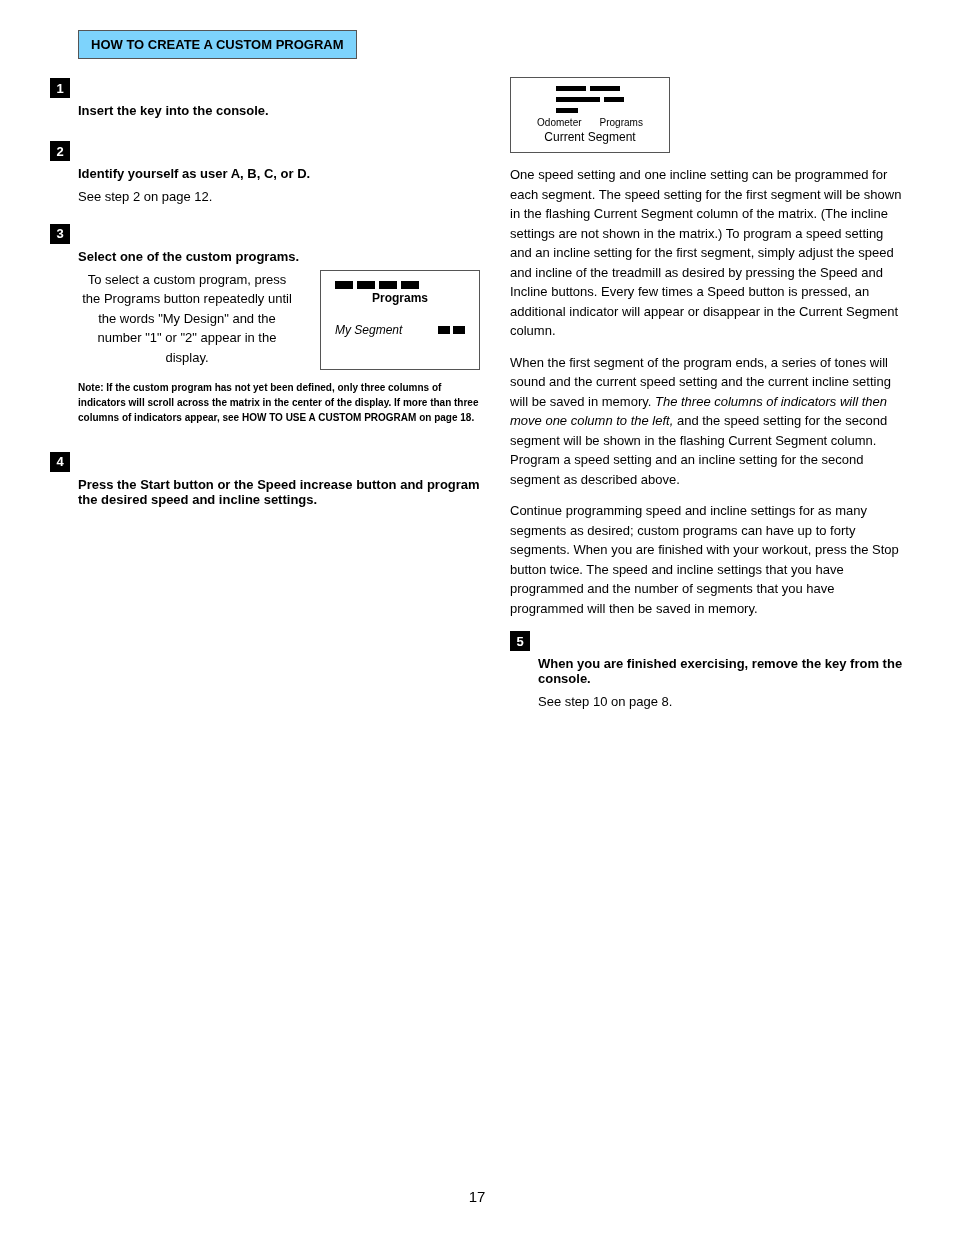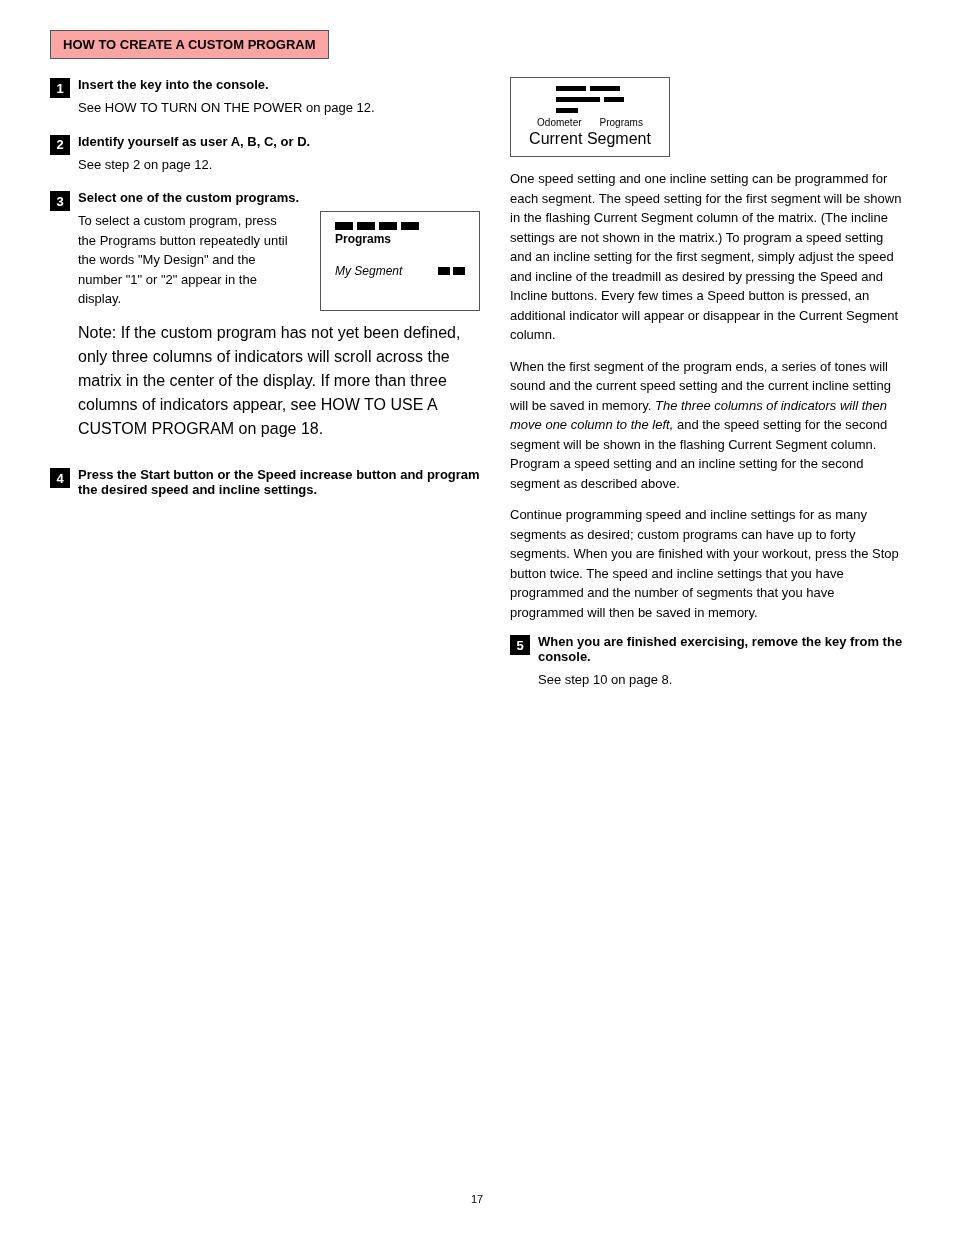--- a/index.html
+++ b/index.html
@@ -16,28 +16,29 @@
       min-height: 1235px;
       padding: 30px 50px 40px 50px;
       position: relative;
     }
     .page-number {
       text-align: center;
       position: absolute;
       bottom: 30px;
       left: 0;
       right: 0;
-      font-size: 11px;
+      font-size: 15px;
     }
     .title-box {
       border: 1.5px solid #555;
       padding: 6px 12px;
       margin-bottom: 18px;
       display: inline-block;
-      background: #fca5a5;
+      background: #7dd3fc;
+      margin-left: 28px;
     }
     .title-box span {
       font-weight: bold;
       font-size: 13px;
     }
     .two-col {
       display: flex;
       gap: 30px;
     }
     .left-col {
@@ -61,41 +62,43 @@
       height: 20px;
       display: flex;
       align-items: center;
       justify-content: center;
       flex-shrink: 0;
       margin-right: 8px;
       margin-top: 1px;
     }
     .step-content {
       flex: 1;
+      margin-top: 26px;
     }
     .step-title {
       font-weight: bold;
       font-size: 13px;
       margin-bottom: 6px;
     }
     .step-body {
       font-size: 13px;
       line-height: 1.5;
     }
     .note-bold {
-      font-weight: normal;
-      font-size: 16px;
+      font-weight: bold;
+      font-size: 10px;
       line-height: 1.5;
       margin-top: 10px;
       margin-bottom: 10px;
     }
     .step3-inner {
       display: flex;
       gap: 24px;
       margin-top: 4px;
+      text-align: center;
     }
     .step3-text {
       font-size: 13px;
       line-height: 1.5;
     }
     .program-box {
       border: 1.5px solid #555;
       padding: 10px 14px;
       min-width: 160px;
       min-height: 100px;
@@ -169,21 +172,21 @@
       align-items: flex-start;
       gap: 3px;
     }
     .matrix-labels {
       display: flex;
       gap: 18px;
       font-size: 10px;
       margin-bottom: 2px;
     }
     .matrix-caption {
-      font-size: 16px;
+      font-size: 12px;
       text-align: right;
     }
     .right-para {
       font-size: 13px;
       line-height: 1.5;
       margin-bottom: 12px;
     }
     .italic-text {
       font-style: italic;
     }
@@ -199,21 +202,20 @@
   </div>
 
   <div class="two-col">
 
     <div class="left-col">
 
       <div class="step">
         <div class="step-num">1</div>
         <div class="step-content">
           <div class="step-title">Insert the key into the console.</div>
-          <div class="step-body">See HOW TO TURN ON THE POWER on page 12.</div>
         </div>
       </div>
 
       <div class="step">
         <div class="step-num">2</div>
         <div class="step-content">
           <div class="step-title">Identify yourself as user A, B, C, or D.</div>
           <div class="step-body">See step 2 on page 12.</div>
         </div>
       </div>

